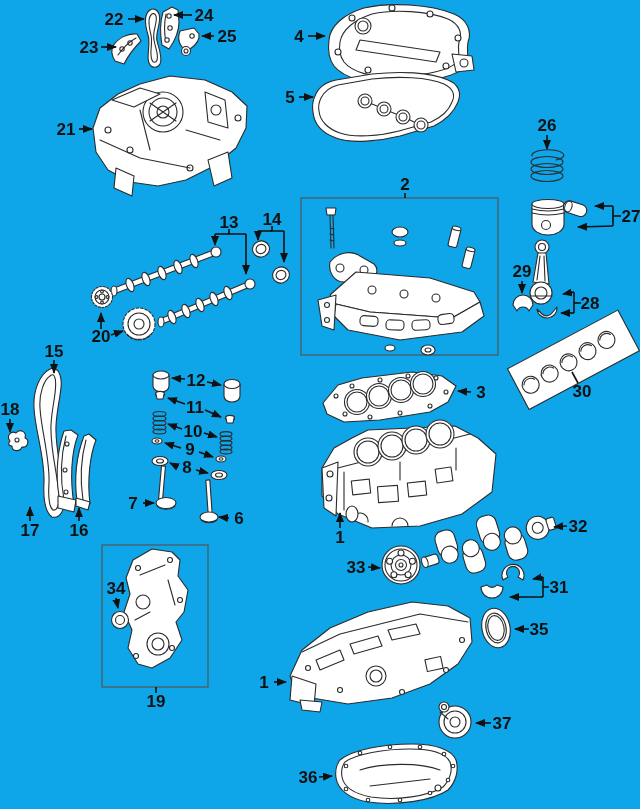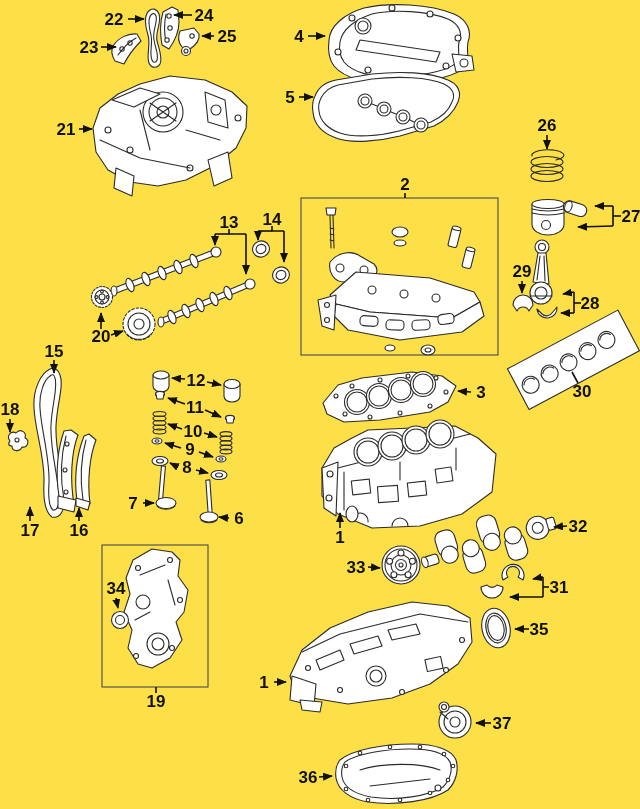--- a/index.html
+++ b/index.html
@@ -1,16 +1,16 @@
 <!DOCTYPE html>
 <html><head>
 <meta charset="utf-8">
 <style>
   html,body{margin:0;padding:0;background:#fff;}
-  .stage{position:relative;width:640px;height:809px;background:#fde047;overflow:hidden;}
+  .stage{position:relative;width:640px;height:809px;background:#0ea5e9;overflow:hidden;}
   svg{display:block;}
   .label{font-family:"Liberation Sans",sans-serif;font-weight:bold;font-size:17px;fill:#111;text-anchor:middle;}
   .ln{stroke:#111;stroke-width:1.6;fill:none;}
   .pl{stroke:#111;stroke-width:1.6;fill:none;}
   .art{stroke:#2b2b2b;stroke-width:1.1;fill:#fff;stroke-linejoin:round;stroke-linecap:round;}
   .art .open{fill:none;}
   .box{stroke:#555;stroke-width:1.2;fill:none;}
 </style>
 </head>
 <body>

